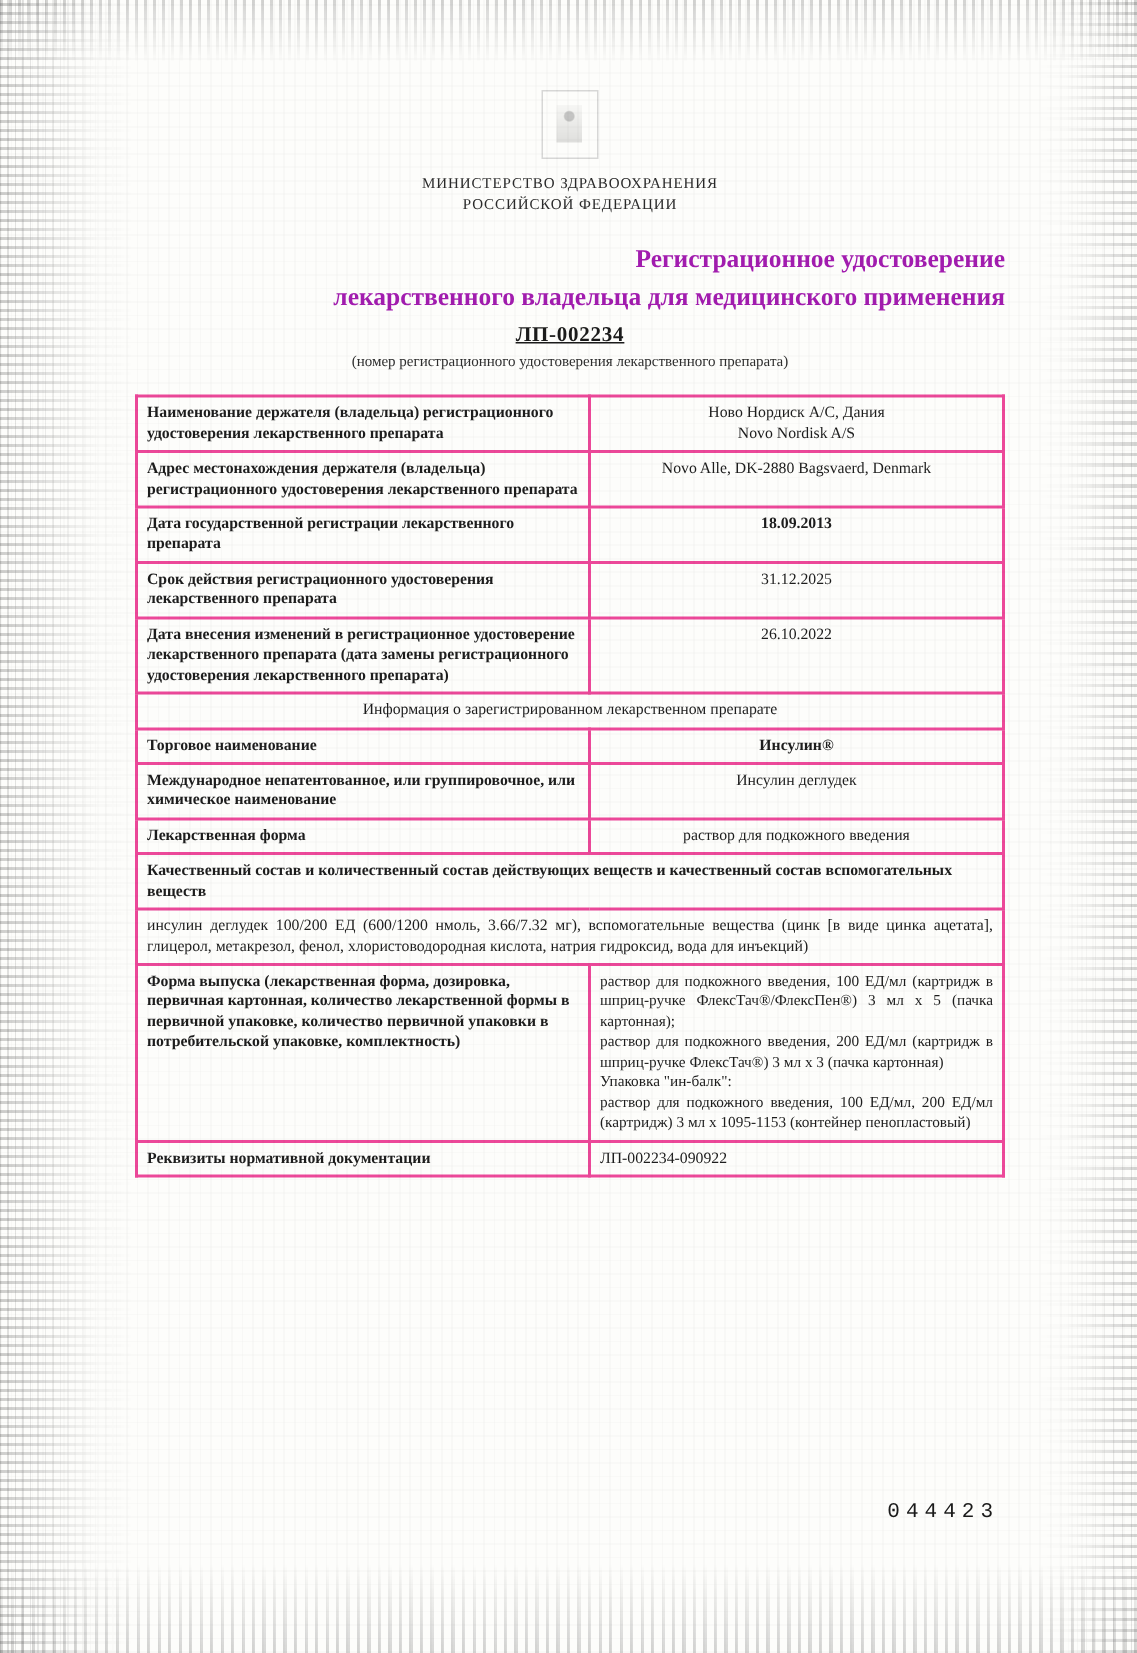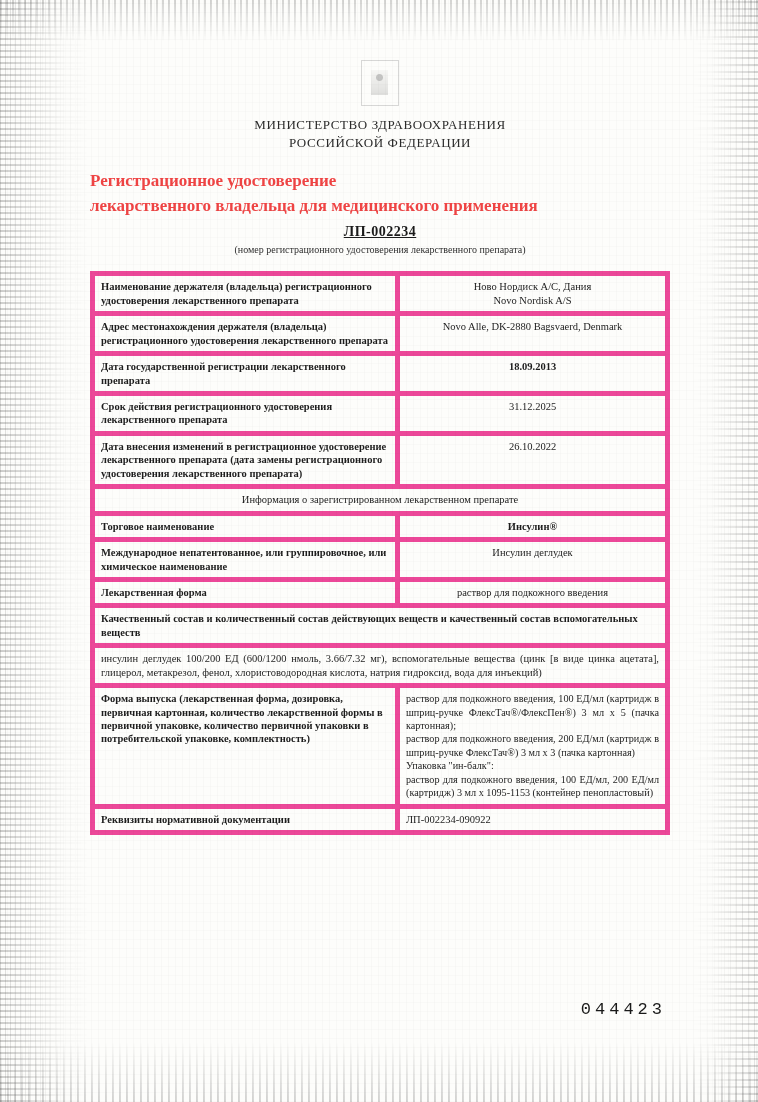--- a/index.html
+++ b/index.html
@@ -86,34 +86,34 @@
     position: absolute;
     left: 9px; top: 9px;
     width: 17px; height: 25px;
     background:
       radial-gradient(circle at 50% 30%, rgba(0,0,0,0.35) 0 3px, transparent 4px),
       linear-gradient(0deg, rgba(0,0,0,0.22), rgba(0,0,0,0.05));
   }
 
   .ministry {
     text-align: center;
-    font-size: 13px;
+    font-size: 10px;
     letter-spacing: 0.6px;
     line-height: 1.35;
     color: #2a2a2a;
   }
   .ministry div { white-space: nowrap; }
 
   .doc-title {
-    text-align: left;
+    text-align: right;
     font-weight: bold;
     font-size: 17px;
     margin-top: 18px;
     line-height: 1.45;
-    color: #ef4444;
+    color: #a21caf;
   }
   .doc-number {
     text-align: center;
     font-weight: bold;
     font-size: 14px;
     margin-top: 6px;
     text-decoration: underline;
     letter-spacing: 0.5px;
   }
   .doc-number-caption {
@@ -123,21 +123,21 @@
     color: #2f2f2f;
   }
 
   table.reg {
     width: 100%;
     border-collapse: collapse;
     margin-top: 16px;
     table-layout: fixed;
   }
   table.reg td {
-    border: 5px solid #ec4899;
+    border: 2px solid #ec4899;
     padding: 4px 6px;
     vertical-align: top;
     font-size: 10.5px;
     line-height: 1.28;
     color: #1d1d1d;
   }
   td.label {
     width: 288px;
     font-weight: bold;
   }
@@ -167,21 +167,21 @@
     text-align: justify;
     line-height: 1.3;
   }
   .val-line { display: block; }
   .pack-block { text-align: justify; font-size: 10.2px; line-height: 1.32; }
 
   .serial {
     position: absolute;
     right: 92px;
     top: 1000px;
-    font-size: 17px;
+    font-size: 14px;
     letter-spacing: 4px;
     color: #1a1a1a;
     font-family: "Liberation Mono", monospace;
   }
   .blur {
     filter: blur(0.25px);
   }
 </style>
 </head>
 <body>

